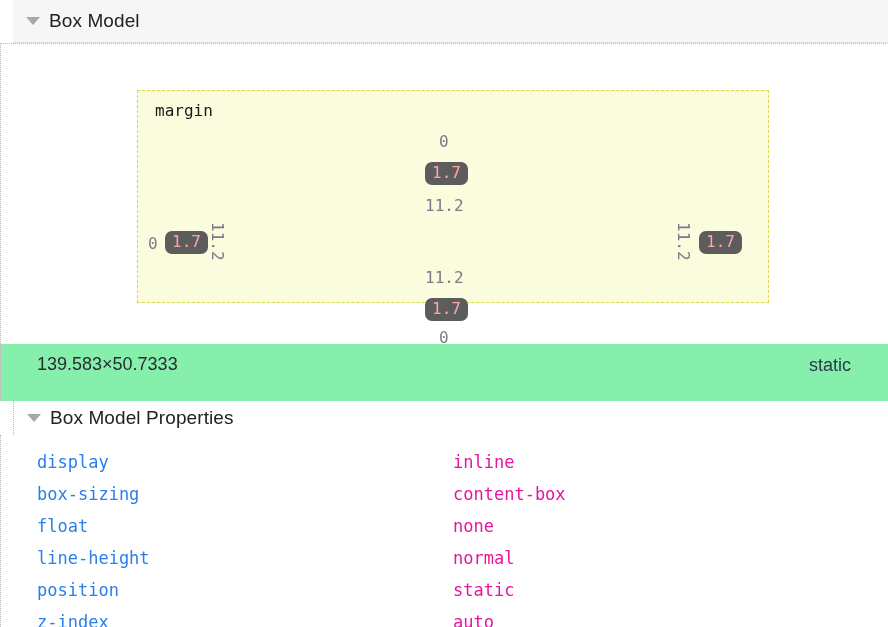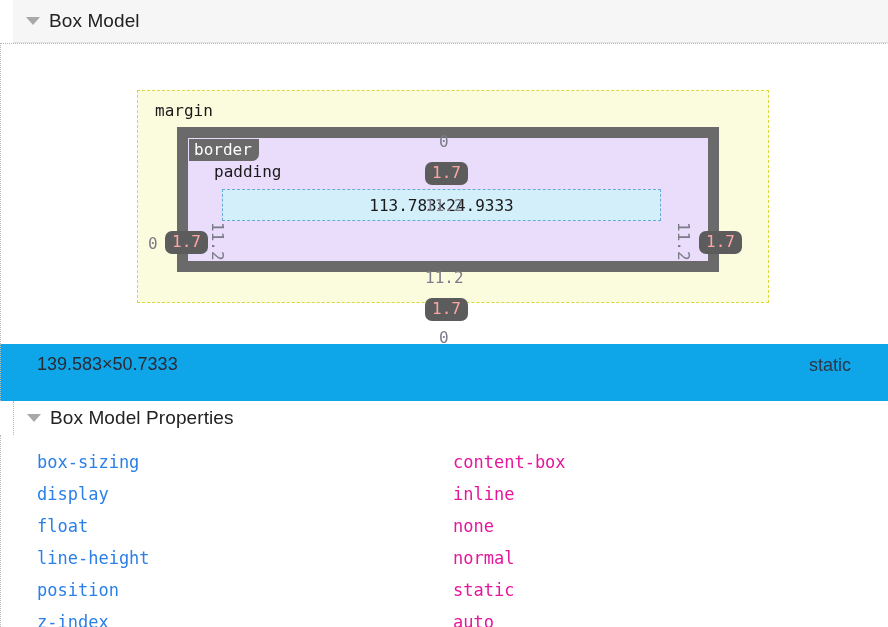--- a/index.html
+++ b/index.html
@@ -158,21 +158,21 @@
   
   .p-top   { left: 424px; top: 152px; }
   .p-right { left: 673px; top: 178px; }
   .p-bottom{ left: 424px; top: 224px; }
   .p-left  { left: 207px; top: 178px; }
 
   
   .summary-row {
     position: relative;
     height: 57px;
-    background: #0ea5e9;
+    background: #86efac;
     border-left: 1px dotted #b8b8b8;
     box-sizing: border-box;
     text-align: right;
   }
   .total-size {
     position: absolute;
     left: 36px;
     top: 10px;
     font-size: 18px;
     color: #2b2b33;
@@ -221,28 +221,20 @@
 <div class="section-header">
   <span class="twisty"></span>
   <span class="section-title">Box Model</span>
 </div>
 
 <div class="boxmodel-pane">
 
   <div class="margin-box">
     <span class="label-margin">margin</span>
 
-    <div class="border-box">
-      <span class="label-border">border</span>
-      <span class="label-padding">padding</span>
-
-      <div class="content-box">
-        <span class="content-size">113.783×24.9333</span>
-      </div>
-    </div>
   </div>
 
   <span class="ann m-top">0</span>
   <span class="ann m-right">0</span>
   <span class="ann m-bottom">0</span>
   <span class="ann m-left">0</span>
 
   <span class="ann badge b-top">1.7</span>
   <span class="ann badge b-right">1.7</span>
   <span class="ann badge b-bottom">1.7</span>
@@ -259,28 +251,28 @@
   <span class="position-value">static</span>
 </div>
 
 <div class="section-header" style="background:#ffffff;border-bottom:none;height:34px;border-left:1px dotted #b8b8b8;">
   <span class="twisty"></span>
   <span class="section-title">Box Model Properties</span>
 </div>
 
 <div class="props-pane">
   <div class="prop-row">
+    <span class="prop-name">display</span>
+    <span class="prop-value">inline</span>
+  </div>
+  <div class="prop-row">
     <span class="prop-name">box-sizing</span>
     <span class="prop-value">content-box</span>
   </div>
   <div class="prop-row">
-    <span class="prop-name">display</span>
-    <span class="prop-value">inline</span>
-  </div>
-  <div class="prop-row">
     <span class="prop-name">float</span>
     <span class="prop-value">none</span>
   </div>
   <div class="prop-row">
     <span class="prop-name">line-height</span>
     <span class="prop-value">normal</span>
   </div>
   <div class="prop-row">
     <span class="prop-name">position</span>
     <span class="prop-value">static</span>

